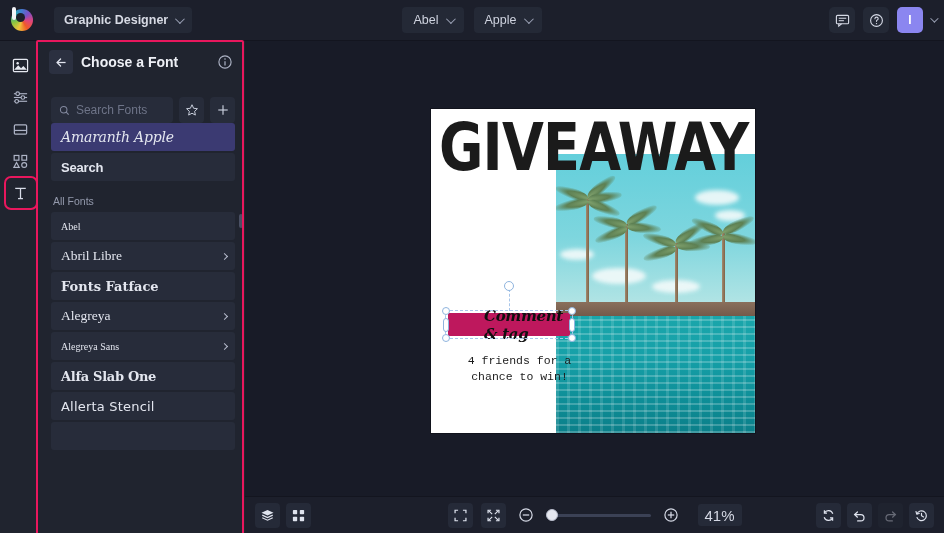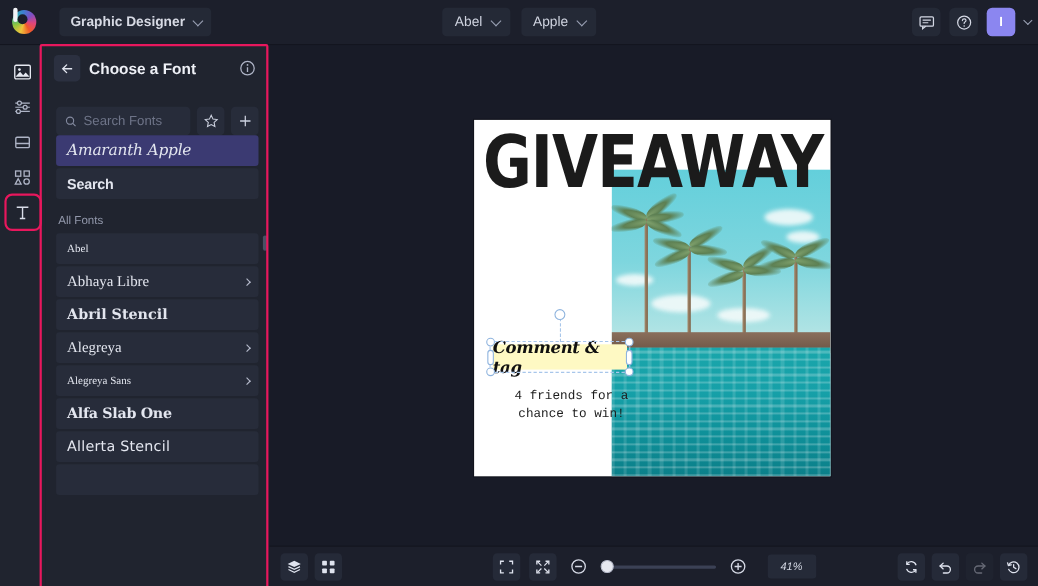--- a/index.html
+++ b/index.html
@@ -196,24 +196,24 @@
   }
   .ab-sub {
     position: absolute; left: 26px; top: 244px; width: 125px;
     font-family: "Liberation Mono", monospace; font-size: 11.5px; line-height: 16px;
     color: #1c1c1c; text-align: center; z-index: 4;
   }
   .ab-script-wrap {
     position: absolute; left: 17px; top: 204px; width: 122px; height: 23px; z-index: 5;
   }
   .ab-script {
-    position: absolute; inset: 0; background: #fef9c3;
+    position: absolute; inset: 0; background: #be185d;
     display: flex; align-items: center; justify-content: center;
     font-family: "DejaVu Serif", serif; font-style: italic; font-weight: 600;
-    font-size: 15px; color: #101010; letter-spacing: -.3px;
+    font-size: 15px; color: #101010; letter-spacing: -.3px; padding-left: 36px;
   }
   
   .sel-box {
     position: absolute; left: 14px; top: 201px; width: 128px; height: 29px;
     border: 1px dashed #a8c6ea; z-index: 8;
   }
   .h {
     position: absolute; width: 8px; height: 8px; border-radius: 50%;
     background: #fff; border: 1px solid #8fb4de; z-index: 9;
   }
@@ -251,21 +251,21 @@
     position: relative; width: 104px; height: 3px; background: #3b4155; border-radius: 2px; cursor: pointer;
   }
   .zoom-knob {
     position: absolute; left: -3px; top: 50%; margin-top: -6px;
     width: 12px; height: 12px; border-radius: 50%; background: #e6e8f0;
     border: 1px solid #b9bdcc; cursor: grab;
   }
   .zoom-val {
     min-width: 44px; height: 22px; border-radius: 3px; background: #252a38;
     display: flex; align-items: center; justify-content: center;
-    color: #d4d8e4; font-size: 10px; margin-left: 6px; cursor: text; font-style: italic;
+    color: #d4d8e4; font-size: 15px; margin-left: 6px; cursor: text;
   }
   .dim { opacity: .38; }
   svg { display: block; }
 </style>
 </head>
 <body>
 
 <div id="app">
 
   <div class="topbar">
@@ -401,25 +401,25 @@
         </div>
       </div>
 
     <div class="sec-label">All Fonts</div>
     <div class="font-list" id="all-list">
       <div class="scroll-thumb"></div>
     <div class="font-item">
           <span class="fi-name f-sans">Abel</span>
         </div>
         <div class="font-item">
-          <span class="fi-name f-serif">Abhaya Libre</span>
+          <span class="fi-name f-serif">Abril Libre</span>
           <span class="fi-arrow"></span>
         </div>
         <div class="font-item">
-          <span class="fi-name f-fat">Abril Stencil</span>
+          <span class="fi-name f-fat">Fonts Fatface</span>
         </div>
         <div class="font-item">
           <span class="fi-name f-serif">Alegreya</span>
           <span class="fi-arrow"></span>
         </div>
         <div class="font-item">
           <span class="fi-name f-sans">Alegreya Sans</span>
           <span class="fi-arrow"></span>
         </div>
         <div class="font-item">

